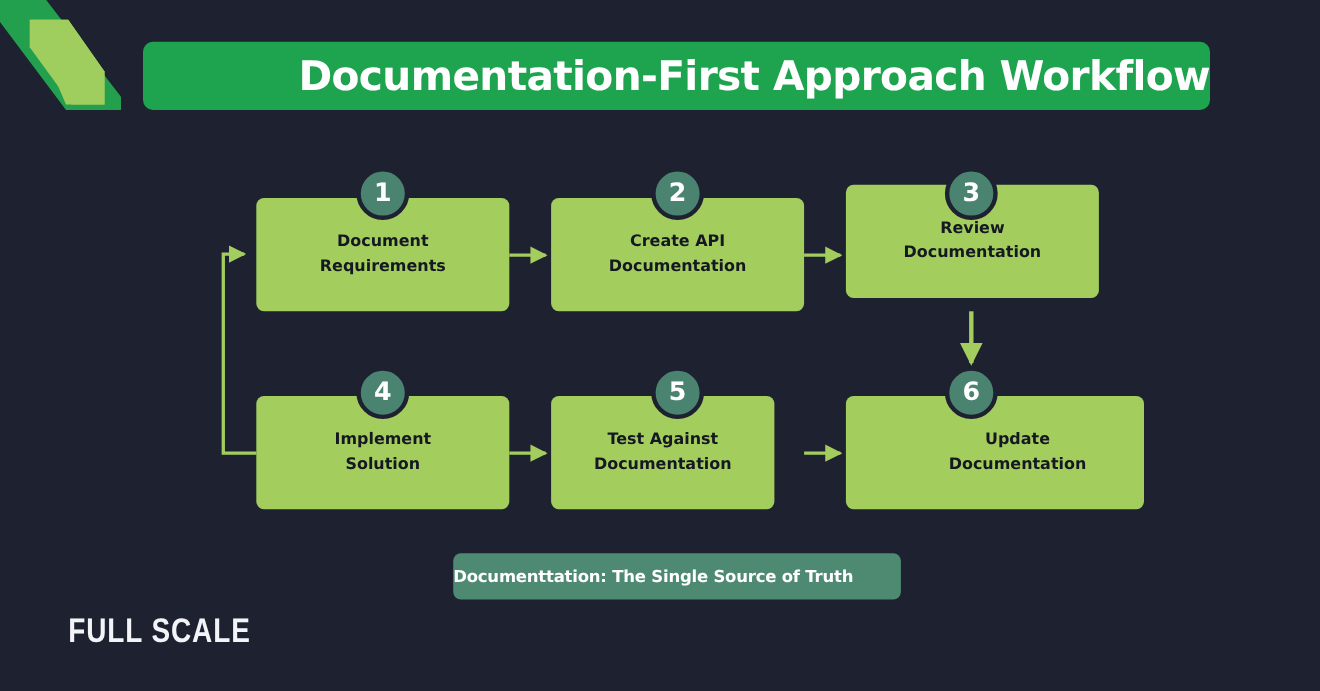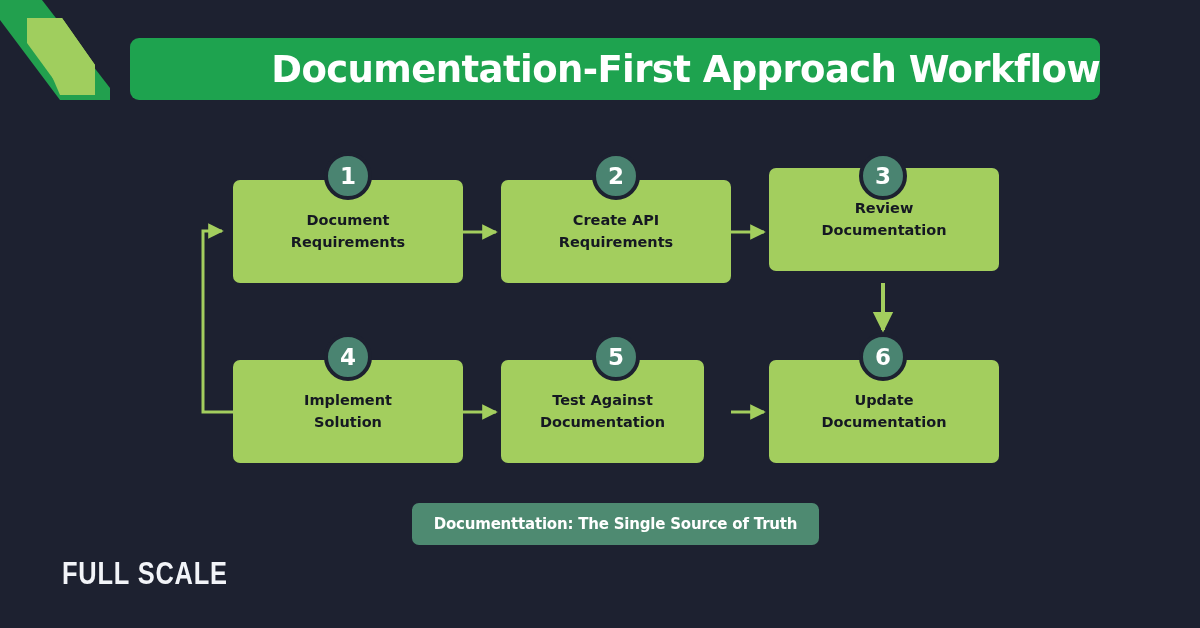--- a/index.html
+++ b/index.html
@@ -58,21 +58,21 @@
     font-family:"DejaVu Sans", sans-serif;
   }
 
   
   .connectors{position:absolute;left:0;top:0;width:1200px;height:628px;}
 
   
   .footer-pill{
     position:absolute;left:412px;top:503px;width:407px;height:42px;
     background:#4e8a71;border-radius:7px;
-    display:flex;align-items:center;justify-content:center;
+    display:flex;align-items:center;justify-content:flex-start;
   }
   .footer-pill .footer-text{
     color:#ffffff;font-size:15px;font-weight:bold;
     letter-spacing:-0.2px;white-space:nowrap;
     font-family:"DejaVu Sans", sans-serif;
   }
 
   
   .brand-logo{
     position:absolute;left:62px;top:556px;
@@ -123,21 +123,21 @@
   </svg>
 
   <div class="step-box" style="left:233px;top:180px;width:230px;height:103px;">
     <span class="step-label">Document
 Requirements</span>
   </div>
   <div class="step-badge" style="left:324px;top:152px;">1</div>
 
   <div class="step-box" style="left:501px;top:180px;width:230px;height:103px;">
     <span class="step-label">Create API
-Requirements</span>
+Documentation</span>
   </div>
   <div class="step-badge" style="left:592px;top:152px;">2</div>
 
   <div class="step-box" style="left:769px;top:168px;width:230px;height:103px;">
     <span class="step-label">Review
 Documentation</span>
   </div>
   <div class="step-badge" style="left:859px;top:152px;">3</div>
 
   <div class="step-box" style="left:233px;top:360px;width:230px;height:103px;">
@@ -145,21 +145,21 @@
 Solution</span>
   </div>
   <div class="step-badge" style="left:324px;top:333px;">4</div>
 
   <div class="step-box" style="left:501px;top:360px;width:203px;height:103px;">
     <span class="step-label">Test Against
 Documentation</span>
   </div>
   <div class="step-badge" style="left:592px;top:333px;">5</div>
 
-  <div class="step-box" style="left:769px;top:360px;width:230px;height:103px;">
+  <div class="step-box" style="left:769px;top:360px;width:230px;height:103px;padding-left:41px;">
     <span class="step-label">Update
 Documentation</span>
   </div>
   <div class="step-badge" style="left:859px;top:333px;">6</div>
 
   <div class="footer-pill">
     <span class="footer-text">Documenttation: The Single Source of Truth</span>
   </div>
 
   <div class="brand-logo">FULL SCALE</div>

